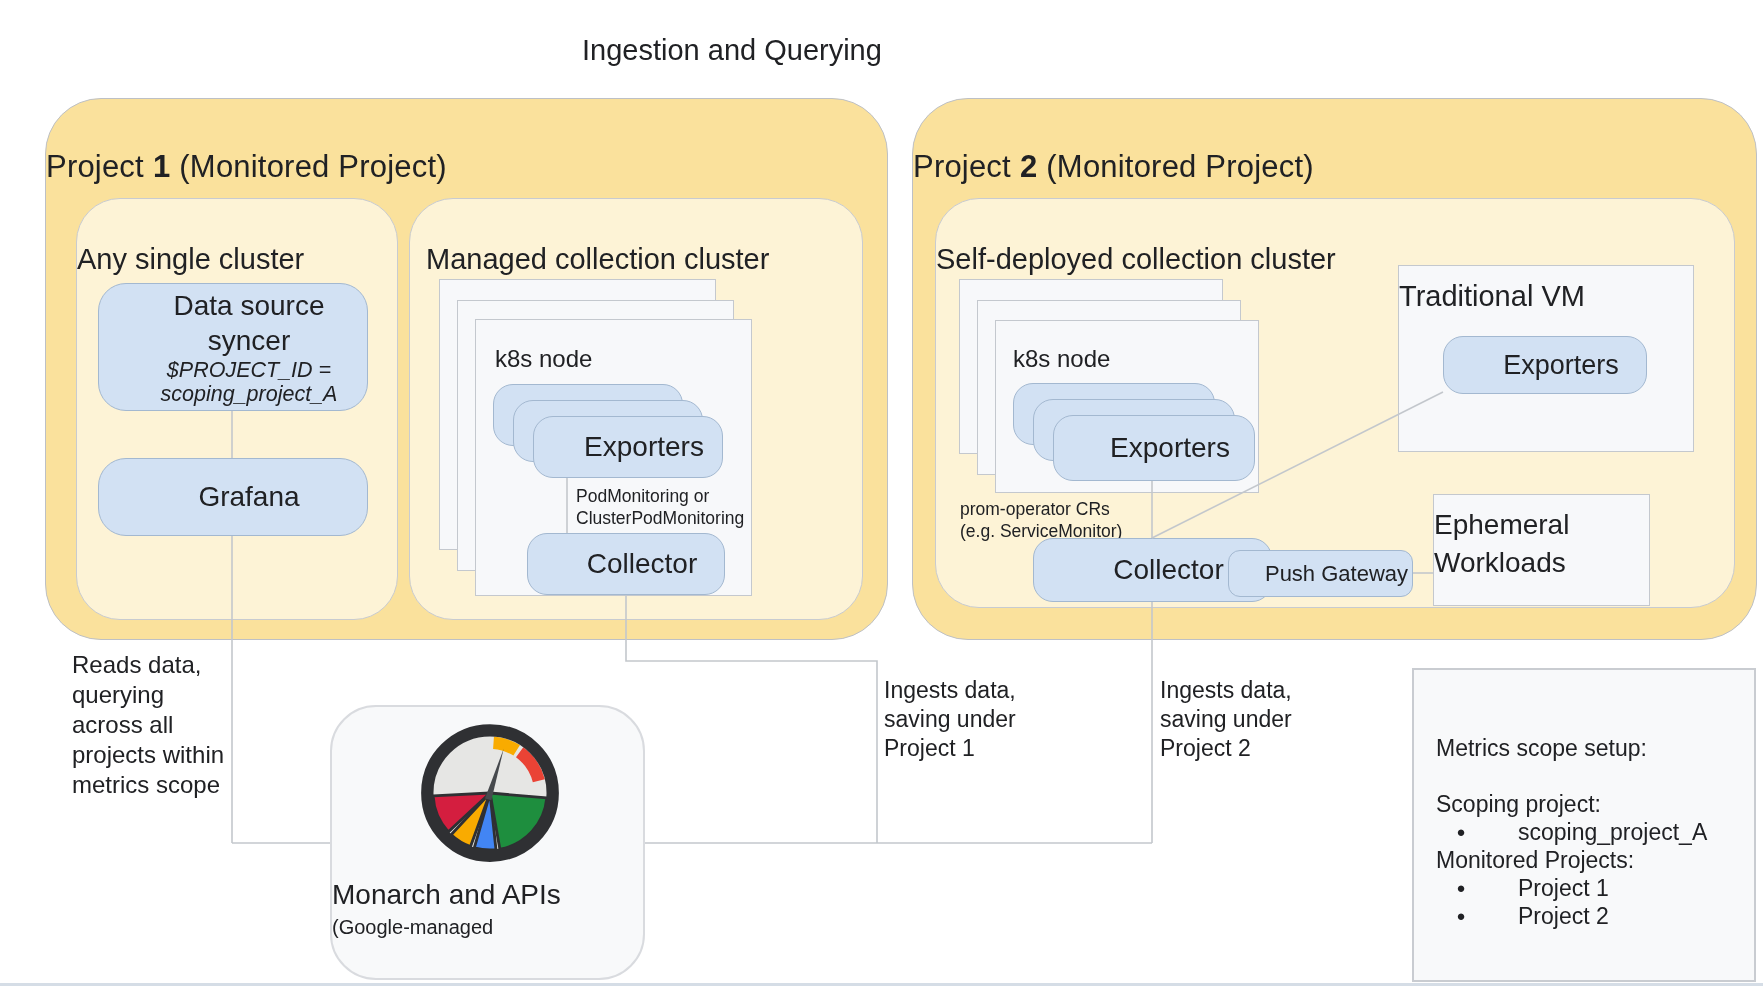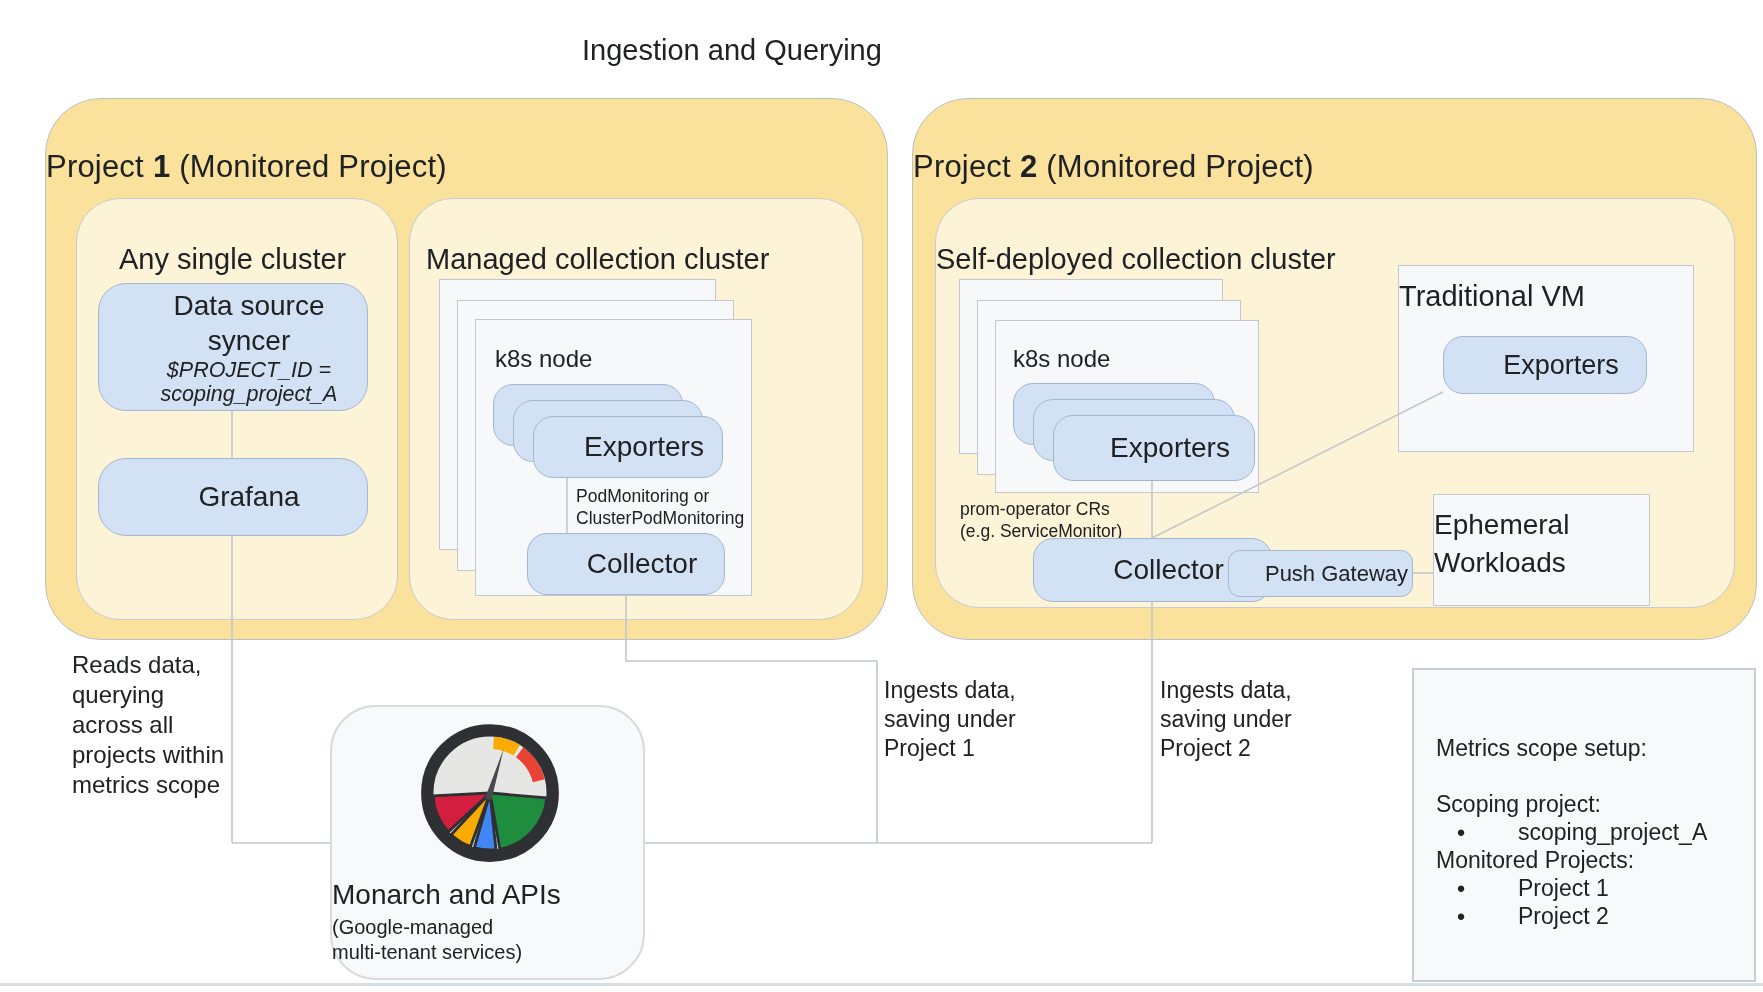--- a/index.html
+++ b/index.html
@@ -40,21 +40,21 @@
 
   <div class="abs center" style="left:582px;top:34px;width:600px;font-size:29px;">Ingestion and Querying</div>
 
   <div class="abs box-yellow" style="left:45px;top:98px;width:843px;height:542px;">
     <div class="abs center proj-label" style="left:0;top:50px;width:100%;">
       <span>Project</span><span class="pnum">1</span><span>(Monitored Project)</span>
     </div>
   </div>
 
   <div class="abs box-cream" style="left:76px;top:198px;width:322px;height:422px;">
-    <div class="abs center cluster-label" style="left:0;top:44px;width:100%;padding-left:42px;">Any single cluster</div>
+    <div class="abs center cluster-label" style="left:0;top:44px;width:100%;">Any single cluster</div>
   </div>
 
   <div class="abs box-blue" style="left:98px;top:283px;width:270px;height:128px;border-radius:28px;flex-direction:column;">
     <div class="center syncer-title">Data source</div>
     <div class="center syncer-title">syncer</div>
     <div class="center italic">$PROJECT_ID =</div>
     <div class="center italic">scoping_project_A</div>
   </div>
 
   <div class="abs box-blue" style="left:98px;top:458px;width:270px;height:78px;border-radius:28px;">
@@ -155,21 +155,20 @@
         <path d="M0,0 L-20.5,56.4 A60,60 0 0 1 -40.9,43.9 Z" fill="#F9AB00"></path>
         <path d="M0,0 L-43.9,40.9 A60,60 0 0 1 -59.9,3.1 Z" fill="#D41E3F"></path>
       </g>
       <path d="M3.7,-52.9 A53,53 0 0 1 28.1,-44.9" stroke="#F9AB00" stroke-width="13" fill="none"></path>
       <path d="M31.2,-42.9 A53,53 0 0 1 51.4,-12.8" stroke="#EA4335" stroke-width="13" fill="none"></path>
       <circle r="66" fill="none" stroke="#2F3033" stroke-width="13"></circle>
       <path d="M-3.5,7 L3.5,7 L1,-49 Z" fill="#46494D" transform="rotate(16)"></path>
     </svg>
     <div class="abs center monarch-title" style="left:0;top:172px;width:100%;">Monarch and APIs</div>
     <div class="abs center monarch-sub" style="left:0;top:208px;width:100%;">(Google-managed</div>
-    <div class="abs center monarch-sub" style="left:0;top:233px;width:100%;">multi-tenant services)</div>
   </div>
 
   <div class="abs ann5" style="left:72px;top:650px;">
     <div>Reads data,</div>
     <div>querying</div>
     <div>across all</div>
     <div>projects within</div>
     <div>metrics scope</div>
   </div>
 

